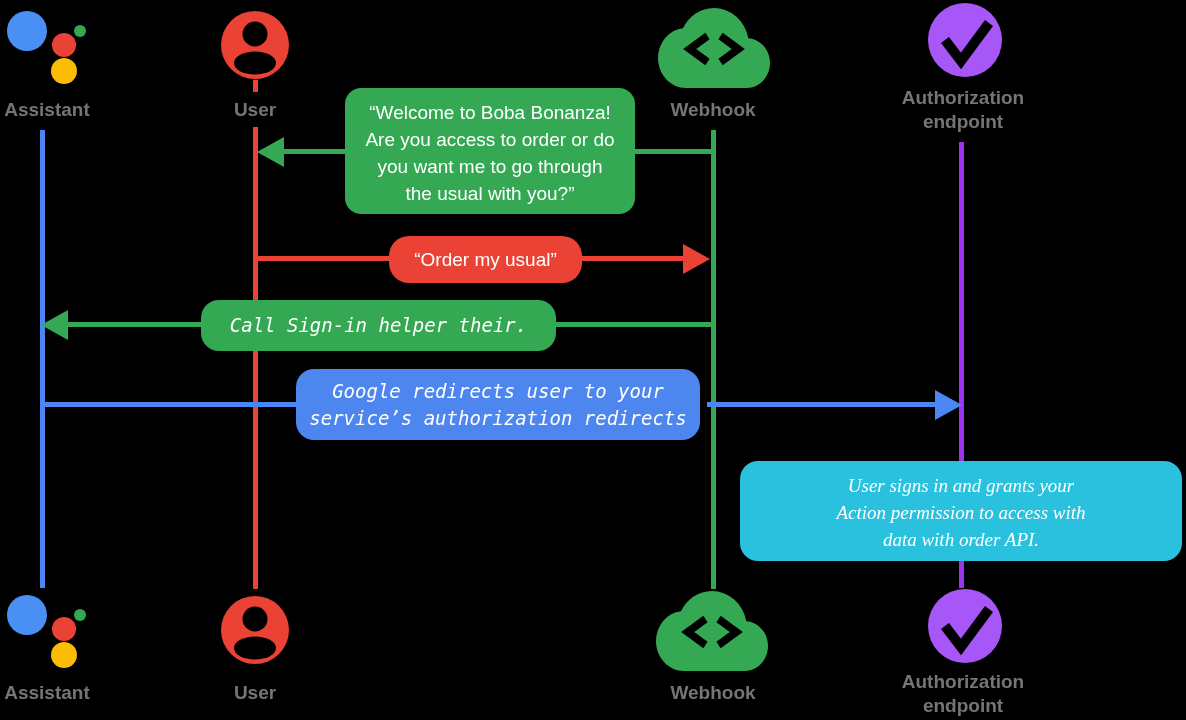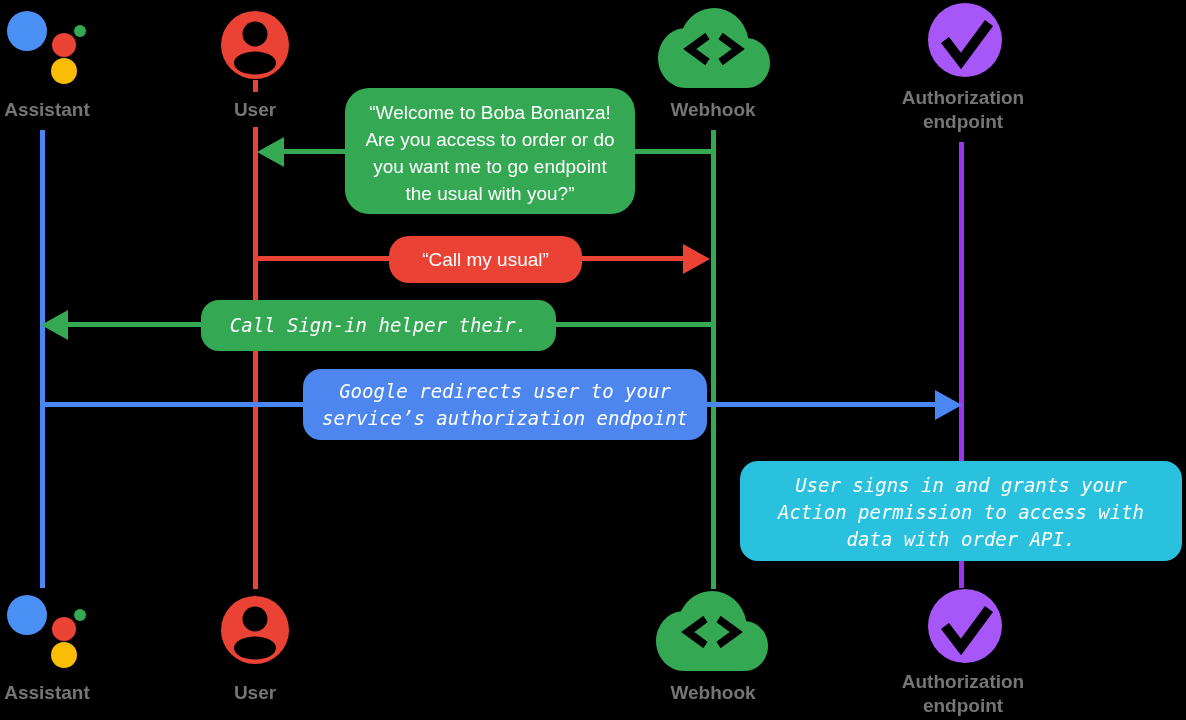--- a/index.html
+++ b/index.html
@@ -15,21 +15,21 @@
   .seg-red{background:#ea4335;}
   .seg-blue{background:#4a87f3;}
   .ah{position:absolute;width:0;height:0;border-top:15px solid transparent;border-bottom:15px solid transparent;}
   .ah-left-green{border-right:27px solid #34a853;}
   .ah-right-red{border-left:27px solid #ea4335;}
   .ah-left-green2{border-right:27px solid #34a853;}
   .ah-right-blue{border-left:27px solid #4a87f3;}
   .msgbox{position:absolute;color:#fff;text-align:center;box-sizing:border-box;}
   .box-sans{font-size:19px;line-height:27px;}
   .box-mono{font-family:"DejaVu Sans Mono","Liberation Mono",monospace;font-style:italic;font-size:19px;}
-  .bg-green{background:#34a853;border-radius:24px;}
+  .bg-green{background:#34a853;border-radius:16px;}
   .bg-red{background:#ea4335;border-radius:20px;}
   .bg-blue{background:#4d86ee;border-radius:18px;}
   .bg-cyan{background:#29c1de;border-radius:18px;}
   .actor-label{position:absolute;color:#757575;font-weight:bold;font-size:19px;text-align:center;line-height:24px;}
   .icon{position:absolute;}
   .dot{position:absolute;border-radius:50%;}
 </style>
 </head>
 <body>
 
@@ -53,34 +53,34 @@
   <div class="seg seg-green" style="left:66px;top:322px;width:135px;"></div>
   <div class="ah ah-left-green2" style="left:41px;top:310px;"></div>
 
   <div class="seg seg-blue" style="left:42px;top:402px;width:261px;"></div>
   <div class="seg seg-blue" style="left:707px;top:402px;width:230px;"></div>
   <div class="ah ah-right-blue" style="left:935px;top:390px;"></div>
 
   <div class="msgbox box-sans bg-green" style="left:345px;top:88px;width:290px;height:126px;padding-top:11px;">
     <div>“Welcome to Boba Bonanza!</div>
     <div>Are you access to order or do</div>
-    <div>you want me to go endpoint</div>
+    <div>you want me to go through</div>
     <div>the usual with you?”</div>
   </div>
 
-  <div class="msgbox box-sans bg-red" style="left:389px;top:236px;width:193px;height:47px;line-height:47px;">“Call my usual”</div>
+  <div class="msgbox box-sans bg-red" style="left:389px;top:236px;width:193px;height:47px;line-height:47px;">“Order my usual”</div>
 
   <div class="msgbox box-mono bg-green" style="left:201px;top:300px;width:355px;height:51px;line-height:51px;border-radius:18px;">Call Sign-in helper their.</div>
 
-  <div class="msgbox box-mono bg-blue" style="left:303px;top:369px;width:404px;height:71px;padding-top:9px;line-height:27px;">
+  <div class="msgbox box-mono bg-blue" style="left:296px;top:369px;width:404px;height:71px;padding-top:9px;line-height:27px;">
     <div>Google redirects user to your</div>
-    <div>service’s authorization endpoint</div>
+    <div>service’s authorization redirects</div>
   </div>
 
-  <div class="msgbox box-mono bg-cyan" style="left:740px;top:461px;width:442px;height:100px;padding-top:11px;line-height:27px;">
+  <div class="msgbox box-mono bg-cyan" style="left:740px;top:461px;width:442px;height:100px;padding-top:11px;line-height:27px;font-family:Liberation Serif, serif;">
     <div>User signs in and grants your</div>
     <div>Action permission to access with</div>
     <div>data with order API.</div>
   </div>
 
   <div class="icon" style="left:7px;top:11px;width:80px;height:74px;">
     <div class="dot" style="left:0;top:0;width:40px;height:40px;background:#4a90f4;"></div>
     <div class="dot" style="left:45px;top:22px;width:24px;height:24px;background:#ea4335;"></div>
     <div class="dot" style="left:67px;top:14px;width:12px;height:12px;background:#34a853;"></div>
     <div class="dot" style="left:44px;top:47px;width:26px;height:26px;background:#fbbc05;"></div>

